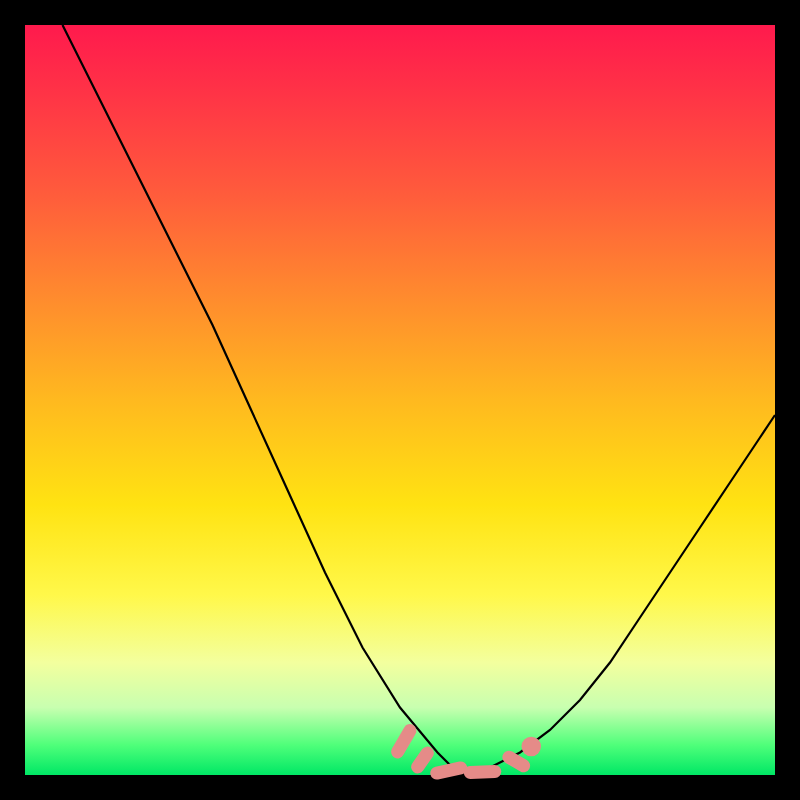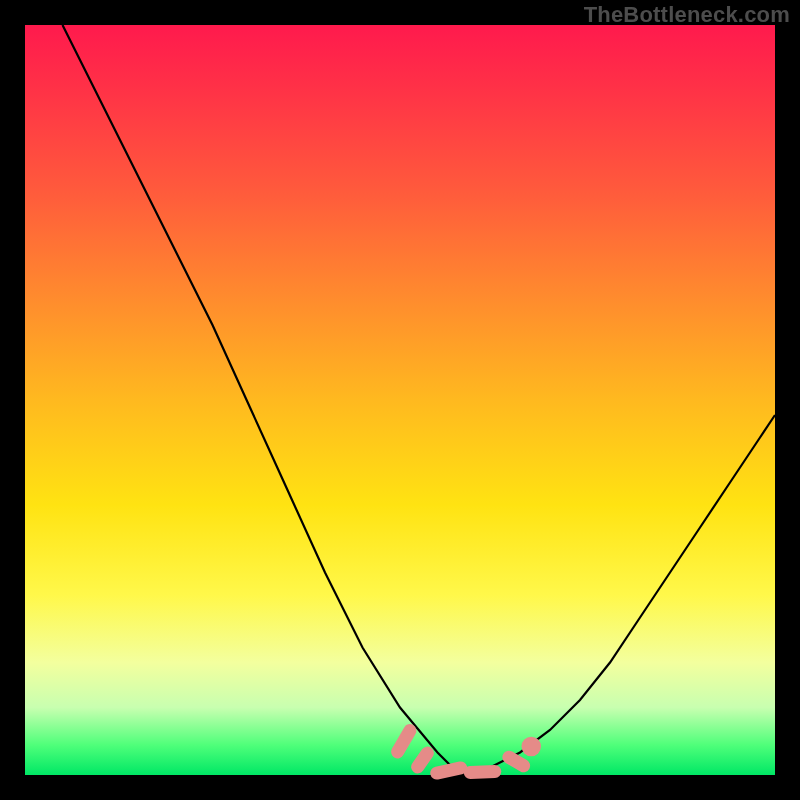--- a/index.html
+++ b/index.html
@@ -79,14 +79,13 @@
           <g transform="translate(457.5,747) rotate(-2)">
             <rect x="-18.75" y="-6.5" width="37.5" height="13" rx="6.5" fill="#e58b88"></rect>
           </g>
           <g transform="translate(491.25,736.5) rotate(30)">
             <rect x="-15" y="-6.5" width="30" height="13" rx="6.5" fill="#e58b88"></rect>
           </g>
           <circle cx="506.25000000000006" cy="721.5" r="9.75" fill="#e58b88"></circle>
         </g>
     </svg>
   </div>
-  <div class="watermark">TheBottleneck.com</div>
 </div>
 
 </body></html>

